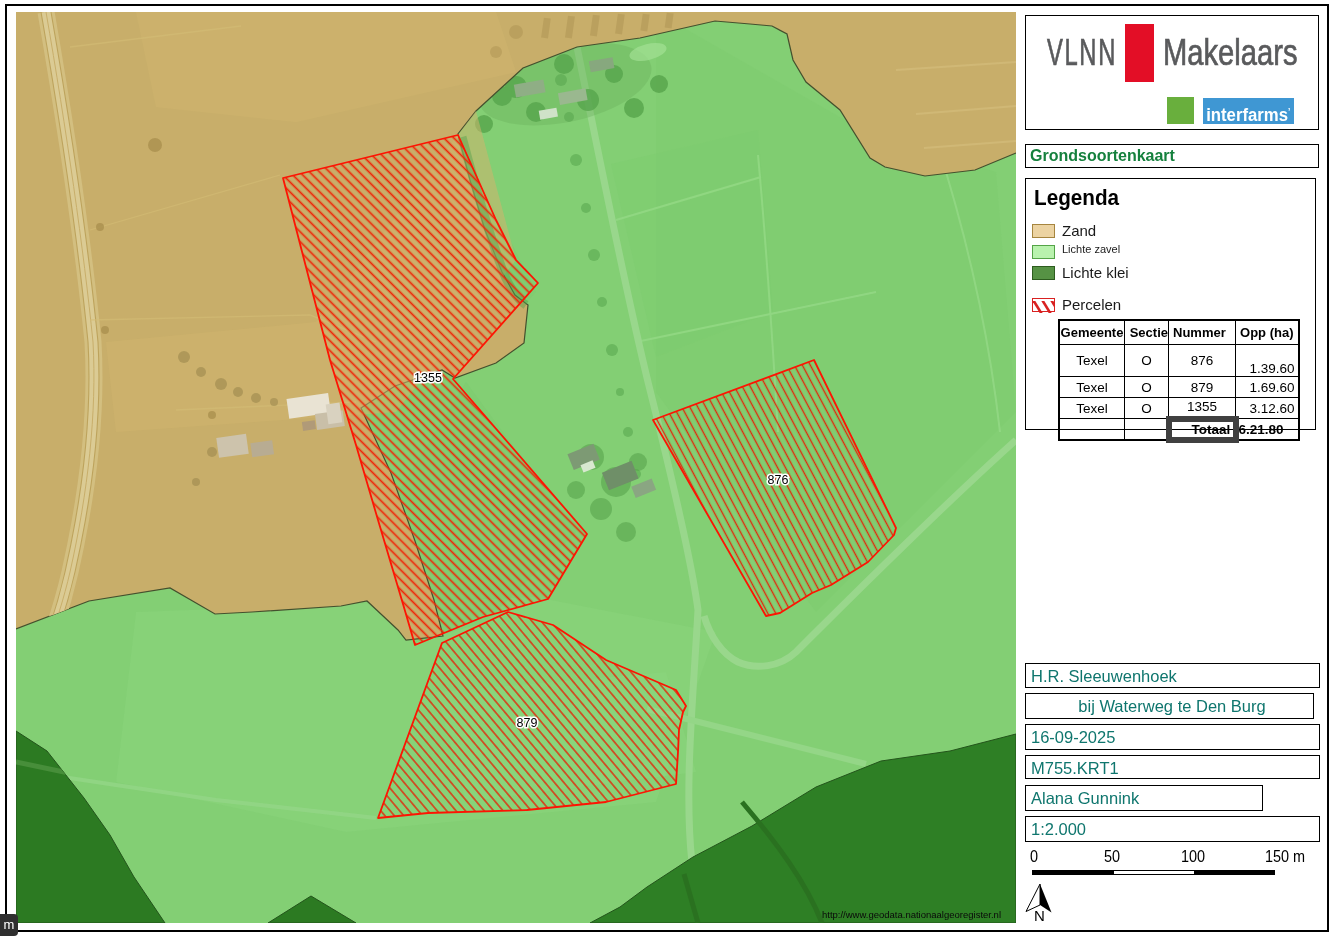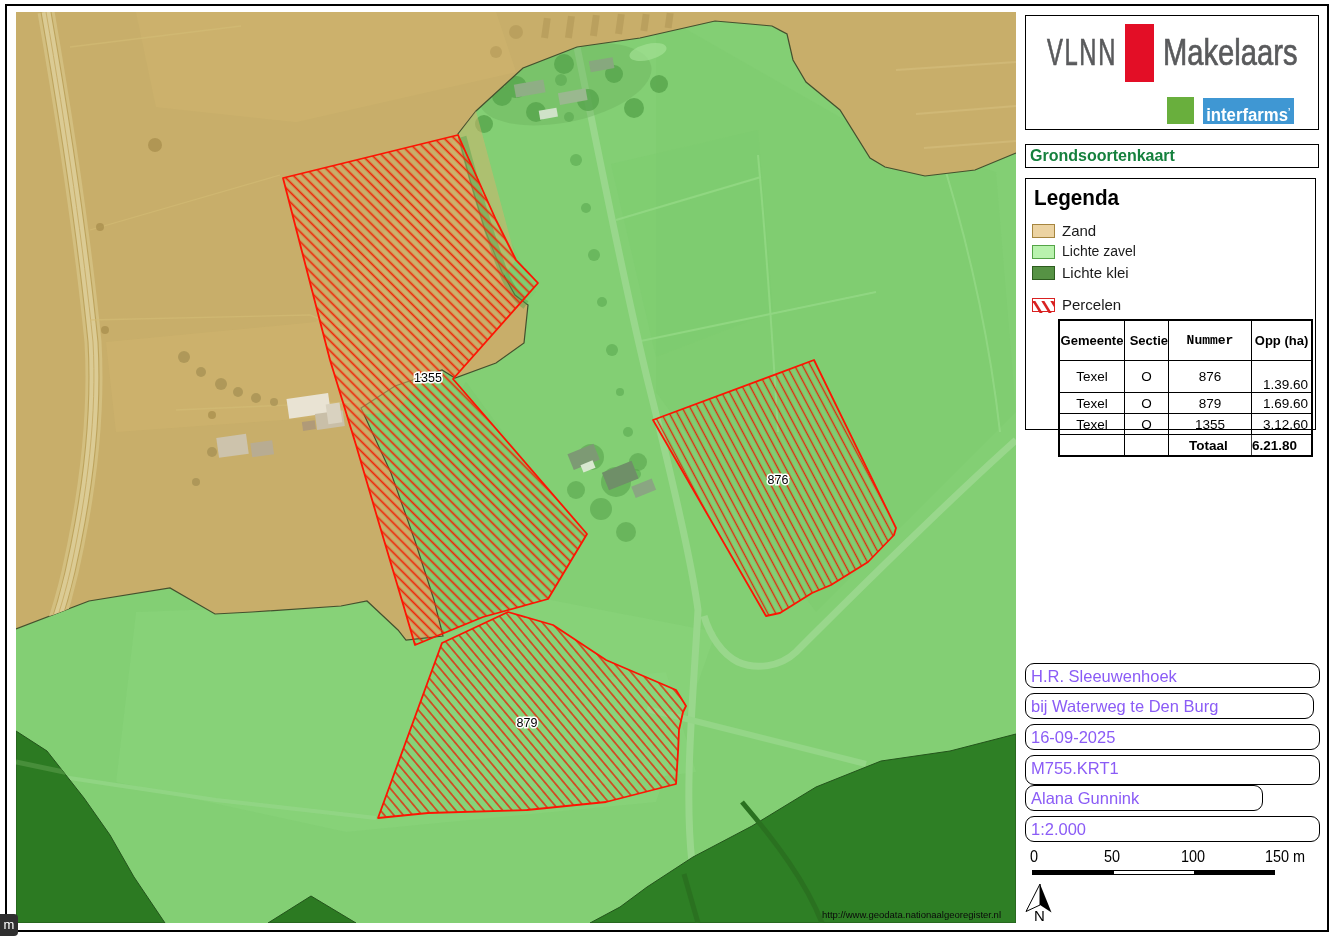--- a/index.html
+++ b/index.html
@@ -1,19 +1,19 @@
 <!DOCTYPE html>
 <html><head>
 <meta charset="utf-8">
 <style>
   html,body{margin:0;padding:0;}
   body{width:1335px;height:939px;background:#ffffff;font-family:"Liberation Sans",sans-serif;position:relative;overflow:hidden;}
   .abs{position:absolute;}
   .bx{position:absolute;border:1px solid #000;background:#fff;box-sizing:border-box;}
-  .infotxt{font-size:16.5px;color:#8b5cf6;line-height:24px;padding-left:5px;border-radius:9px;}
+  .infotxt{font-size:16.5px;color:#0f766e;line-height:24px;padding-left:5px;}
 </style>
 </head>
 <body>
 
 <div class="abs" style="left:5px;top:4px;width:1324px;height:928px;border:2px solid #000;box-sizing:border-box;"></div>
 
 <div class="abs" style="left:16px;top:12px;width:1000px;height:911px;">
 <svg width="1000" height="911" viewBox="0 0 1000 911">
 <defs>
 <clipPath id="tanClip">
@@ -225,40 +225,40 @@
 </div>
 
 <div class="bx" style="left:1025px;top:178px;width:291px;height:252px;">
 
   <div class="abs" style="left:8px;top:6px;font-size:22px;font-weight:bold;color:#000;transform:scaleX(0.94);transform-origin:0 0;">Legenda</div>
 
   <div class="abs" style="left:6px;top:45px;width:21px;height:12px;background:#ecd3a2;border:1px solid #a6853f;"></div>
   <div class="abs" style="left:36px;top:43px;font-size:15px;color:#1a1a1a;">Zand</div>
 
   <div class="abs" style="left:6px;top:66px;width:21px;height:12px;background:#b9f2ae;border:1px solid #54a447;"></div>
-  <div class="abs" style="left:36px;top:64px;font-size:14px;color:#1a1a1a;">Lichte zavel</div>
+  <div class="abs" style="left:36px;top:64px;font-size:11px;color:#1a1a1a;">Lichte zavel</div>
 
   <div class="abs" style="left:6px;top:87px;width:21px;height:12px;background:#569244;border:1px solid #2d5c1e;"></div>
   <div class="abs" style="left:36px;top:85px;font-size:15px;color:#1a1a1a;">Lichte klei</div>
 
   <div class="abs" style="left:6px;top:119px;width:21px;height:12px;border:1px solid #d92121;">
     <svg width="21" height="12">
         <line x1="-1" y1="-3" x2="10" y2="15" stroke="#d92121" stroke-width="2.6"></line>
         <line x1="8" y1="-3" x2="19" y2="15" stroke="#d92121" stroke-width="2.6"></line>
         <line x1="17" y1="-3" x2="28" y2="15" stroke="#d92121" stroke-width="2.6"></line>
       </svg>
   </div>
   <div class="abs" style="left:36px;top:117px;font-size:15px;color:#1a1a1a;">Percelen</div>
 
   <table class="abs" style="left:32px;top:140px;border-collapse:collapse;font-size:13.5px;table-layout:fixed;border:2px solid #000;" cellspacing="0">
     <tbody>
         <tr style="font-weight:bold;font-size:13px;">
       <td style="border:1px solid #000;width:64px;text-align:center;height:17px;white-space:nowrap;padding:0;">Gemeente</td>
       <td style="border:1px solid #000;width:43px;text-align:right;white-space:nowrap;padding:0;">Sectie</td>
-      <td style="border:1px solid #000;width:58px;text-align:center;white-space:nowrap;padding:12px;font-family:Liberation Mono, monospace;">Nummer</td>
+      <td style="border:1px solid #000;width:58px;white-space:nowrap;padding:4px;">Nummer</td>
       <td style="border:1px solid #000;width:59px;text-align:center;white-space:nowrap;padding:0;">Opp (ha)</td>
     </tr>
     <tr>
       <td style="border:1px solid #000;text-align:center;height:20px;padding:0;">Texel</td>
       <td style="border:1px solid #000;text-align:center;padding:0;">O</td>
       <td style="border:1px solid #000;text-align:center;padding:0;">876</td>
       <td style="border:1px solid #000;text-align:right;padding:16px 3px 0 0;">1.39.60</td>
     </tr>
     <tr>
       <td style="border:1px solid #000;text-align:center;height:20px;padding:0;">Texel</td>
@@ -268,34 +268,34 @@
     </tr>
     <tr>
       <td style="border:1px solid #000;text-align:center;height:20px;padding:0;">Texel</td>
       <td style="border:1px solid #000;text-align:center;padding:0;">O</td>
       <td style="border:1px solid #000;text-align:center;padding:0;">1355</td>
       <td style="border:1px solid #000;text-align:right;padding:0 3px 0 0;margin-top:44px;">3.12.60</td>
     </tr>
     <tr style="font-weight:bold;">
       <td style="border:1px solid #000;height:20px;padding:0;"></td>
       <td style="border:1px solid #000;padding:0;"></td>
-      <td style="border:1px solid #404040;padding:0 0 0 20px;">Totaal</td>
+      <td style="border:6px solid #404040;padding:0 0 0 20px;">Totaal</td>
       <td style="border:1px solid #000;text-align:right;padding:0 14px 0 0;">6.21.80</td>
     </tr>
   </tbody>
     </table>
 </div>
 
 <div class="bx infotxt" style="left:1025px;top:663px;width:295px;height:25px;">H.R. Sleeuwenhoek</div>
 
-<div class="bx infotxt" style="left:1025px;top:693px;width:289px;height:26px;">bij Waterweg te Den Burg</div>
+<div class="bx infotxt" style="left:1025px;top:693px;width:289px;height:26px;text-align:center;">bij Waterweg te Den Burg</div>
 
 <div class="bx infotxt" style="left:1025px;top:724px;width:295px;height:26px;">16-09-2025</div>
 
-<div class="bx infotxt" style="left:1025px;top:755px;width:295px;height:30px;">M755.KRT1</div>
+<div class="bx infotxt" style="left:1025px;top:755px;width:295px;height:24px;">M755.KRT1</div>
 
 <div class="bx infotxt" style="left:1025px;top:785px;width:238px;height:26px;">Alana Gunnink</div>
 
 <div class="bx infotxt" style="left:1025px;top:816px;width:295px;height:26px;">1:2.000</div>
 
 <div class="abs" style="left:1029px;top:847px;width:300px;height:18px;font-size:17px;color:#000;">
   <span class="abs" style="left:1px;transform:scaleX(0.85);transform-origin:0 0;">0</span>
   <span class="abs" style="left:75px;transform:scaleX(0.85);transform-origin:0 0;">50</span>
 
   <span class="abs" style="left:152px;transform:scaleX(0.85);transform-origin:0 0;">100</span>

